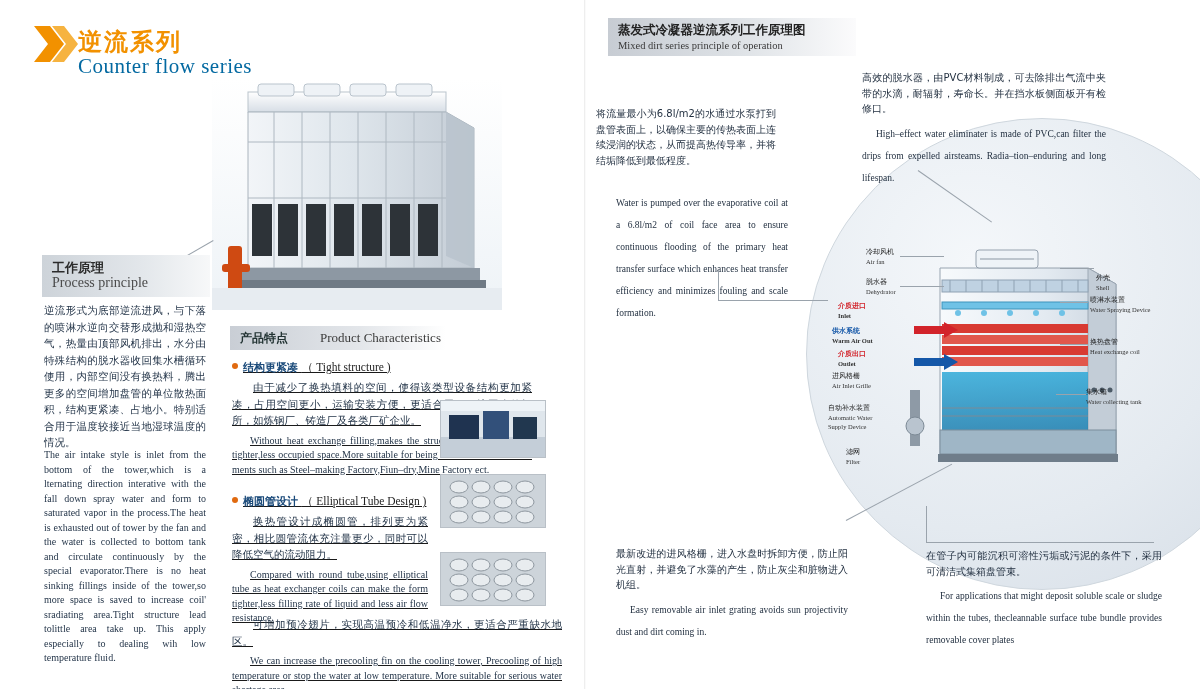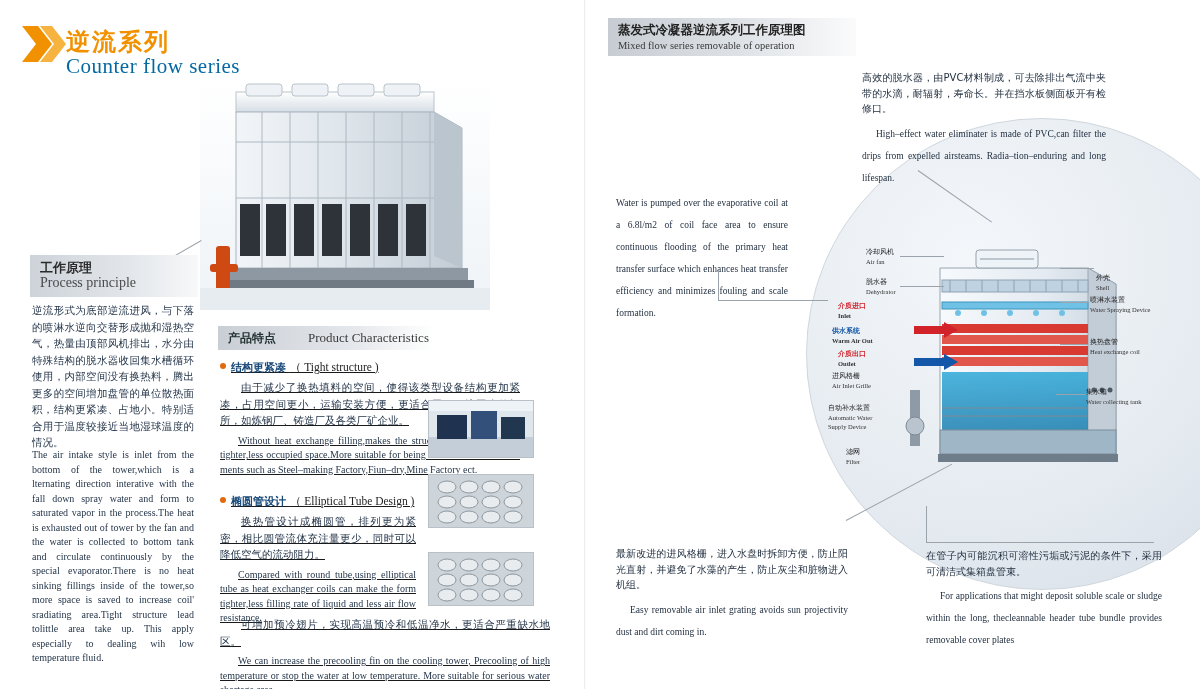--- a/index.html
+++ b/index.html
@@ -7,21 +7,21 @@
     width:1200px;height:689px;
     font-family:"Liberation Sans",sans-serif;
     background:#ffffff;
     position:relative;
     overflow:hidden;
     color:#1a1a1a;
   }
   .page{position:absolute;left:0;top:0;width:1200px;height:689px;}
 
   
-  .left-page{position:absolute;left:4px;top:0;width:586px;height:570px;background:#fff;}
+  .left-page{position:absolute;left:16px;top:0;width:586px;height:570px;background:#fff;}
   .right-page{position:absolute;left:586px;top:0;width:614px;height:689px;background:#fff;}
   .spine{position:absolute;left:584px;top:0;width:3px;height:689px;background:linear-gradient(90deg,#e8e8e8,#fafafa,#e8e8e8);}
 
   
   .logo-wrap{position:absolute;left:10px;top:18px;width:300px;height:56px;}
   .chev{position:absolute;top:6px;}
   .chev svg{display:block;}
   .logo-cn{position:absolute;left:52px;top:8px;font-size:24px;font-weight:bold;color:#f29100;letter-spacing:2px;
       font-family:"DejaVu Sans",sans-serif;}
   .logo-en{position:absolute;left:52px;top:36px;font-size:21px;color:#0369a1;font-family:"Liberation Serif",serif;letter-spacing:.5px;}
@@ -242,21 +242,21 @@
       <div class="txt-en" style="margin-top:5px;text-indent:18px;">We can increase the precooling fin on the cooling tower, Precooling of high temperature or stop the water at low temperature. More suitable for serious water shortage area.</div>
     </div>
   </div>
 
   <div class="spine"></div>
 
   <div class="right-page"></div>
 
   <div class="r-band"></div>
   <div class="r-cn">蒸发式冷凝器逆流系列工作原理图</div>
-  <div class="r-en">Mixed flow series removable of operation</div>
+  <div class="r-en">Mixed dirt series principle of operation</div>
 
   <div class="big-circle"></div>
 
   <div style="position:absolute;left:880px;top:240px;width:330px;height:260px;">
     <svg width="330" height="260" viewBox="0 0 330 260">
       <defs>
         <linearGradient id="shellg" x1="0" y1="0" x2="1" y2="0">
           <stop offset="0%" stop-color="#f7fafc"></stop>
             <stop offset="60%" stop-color="#e3eaf1"></stop>
           <stop offset="100%" stop-color="#cbd5df"></stop>
@@ -367,38 +367,41 @@
     <span>集水箱</span><span class="en">Water collecting tank</span>
   </div>
 
   <div class="leader" style="left:900px;top:256px;width:44px;"></div>
   <div class="leader" style="left:900px;top:286px;width:44px;"></div>
   <div class="leader" style="left:1060px;top:268px;width:34px;"></div>
   <div class="leader" style="left:1060px;top:302px;width:28px;"></div>
   <div class="leader" style="left:1060px;top:344px;width:28px;"></div>
   <div class="leader" style="left:1056px;top:394px;width:30px;"></div>
 
+  <div class="note" style="left:596px;top:106px;width:180px;">
+    <div class="note-cn">将流量最小为6.8l/m2的水通过水泵打到盘管表面上，以确保主要的传热表面上连续浸润的状态，从而提高热传导率，并将结垢降低到最低程度。</div>
+  </div>
   <div class="note" style="left:616px;top:192px;width:172px;">
     <div class="note-en">Water is pumped over the evaporative coil at a 6.8l/m2 of coil face area to ensure continuous flooding of the primary heat transfer surface which enhances heat transfer efficiency and minimizes fouling and scale formation.</div>
   </div>
   <div class="leader" style="left:718px;top:300px;width:110px;"></div>
   <div class="leader-v" style="left:718px;top:270px;height:30px;"></div>
 
   <div class="note" style="left:862px;top:70px;width:244px;">
     <div class="note-cn">高效的脱水器，由PVC材料制成，可去除排出气流中夹带的水滴，耐辐射，寿命长。并在挡水板侧面板开有检修口。</div>
     <div class="note-en" style="margin-top:6px;text-indent:14px;">High–effect water eliminater is made of PVC,can filter the drips from expelled airsteams. Radia–tion–enduring and long lifespan.</div>
   </div>
   <div class="leader" style="left:918px;top:170px;width:90px;transform:rotate(35deg);transform-origin:left center;"></div>
 
   <div class="note" style="left:616px;top:546px;width:232px;">
     <div class="note-cn">最新改进的进风格栅，进入水盘时拆卸方便，防止阳光直射，并避免了水藻的产生，防止灰尘和脏物进入机组。</div>
     <div class="note-en" style="margin-top:6px;text-indent:14px;">Easy removable air inlet grating avoids sun projectivity dust and dirt coming in.</div>
   </div>
   <div class="leader" style="left:846px;top:520px;width:120px;transform:rotate(-28deg);transform-origin:left center;"></div>
 
   <div class="note" style="left:926px;top:548px;width:236px;">
     <div class="note-cn">在管子内可能沉积可溶性污垢或污泥的条件下，采用可清洁式集箱盘管束。</div>
-    <div class="note-en" style="margin-top:6px;text-indent:14px;">For applications that might deposit soluble scale or sludge within the long, thecleannable header tube bundle provides removable cover plates</div>
+    <div class="note-en" style="margin-top:6px;text-indent:14px;">For applications that might deposit soluble scale or sludge within the tubes, thecleannable surface tube bundle provides removable cover plates</div>
   </div>
   <div class="leader-v" style="left:926px;top:506px;height:36px;"></div>
   <div class="leader" style="left:926px;top:542px;width:228px;"></div>
 
 </div>
 
 </body></html>

